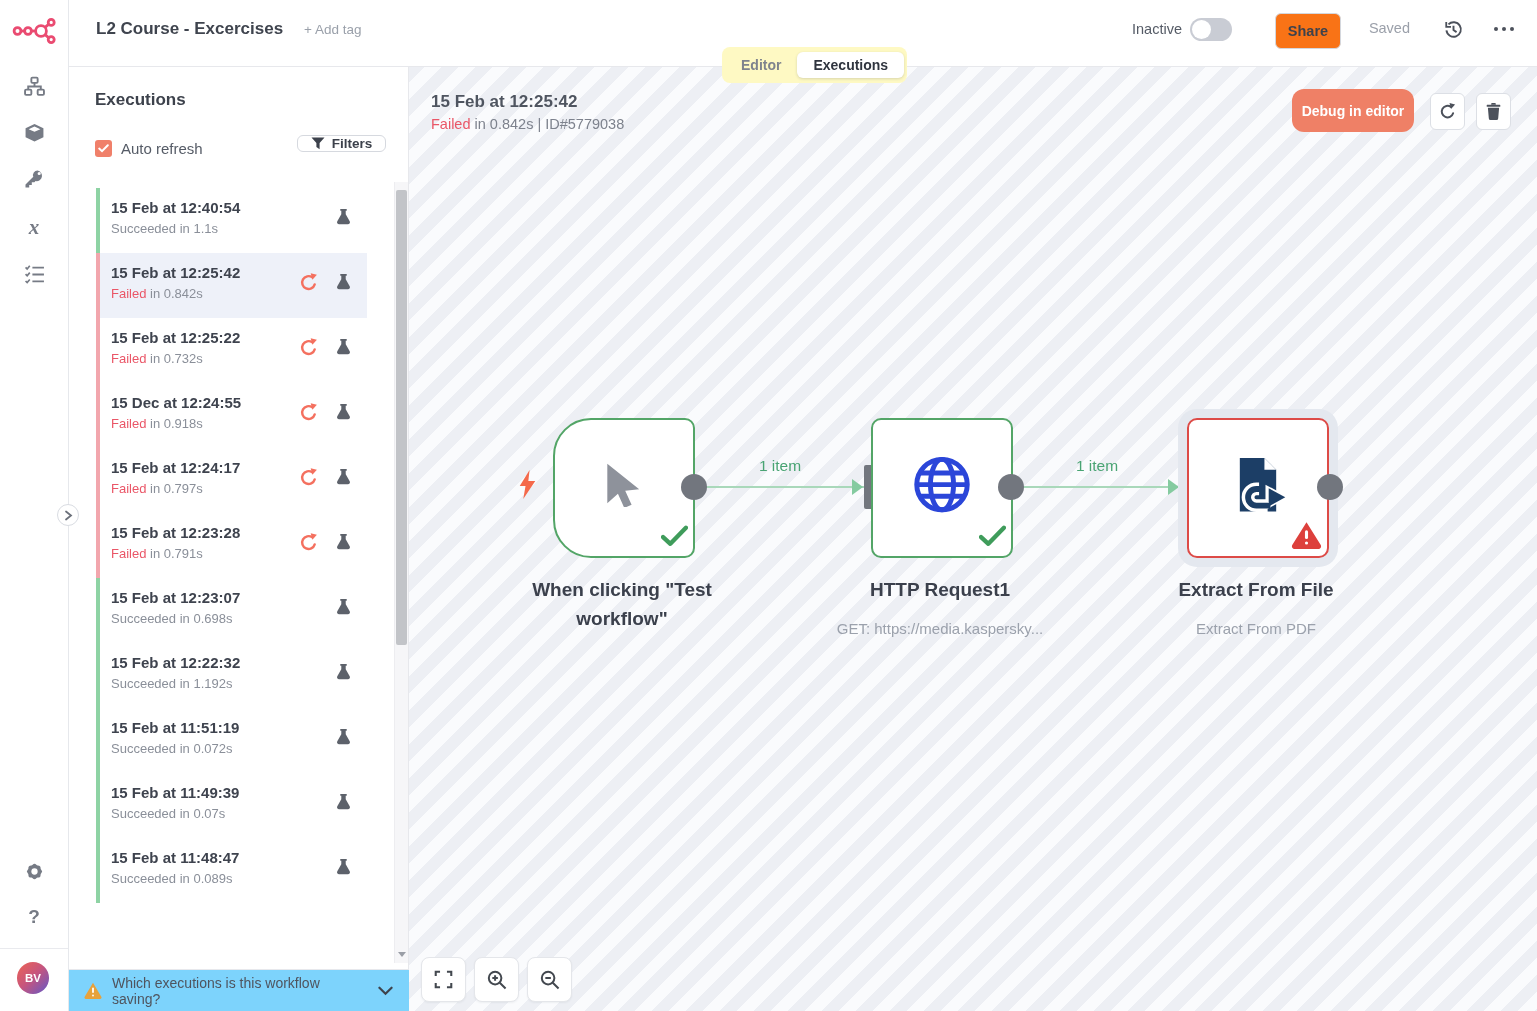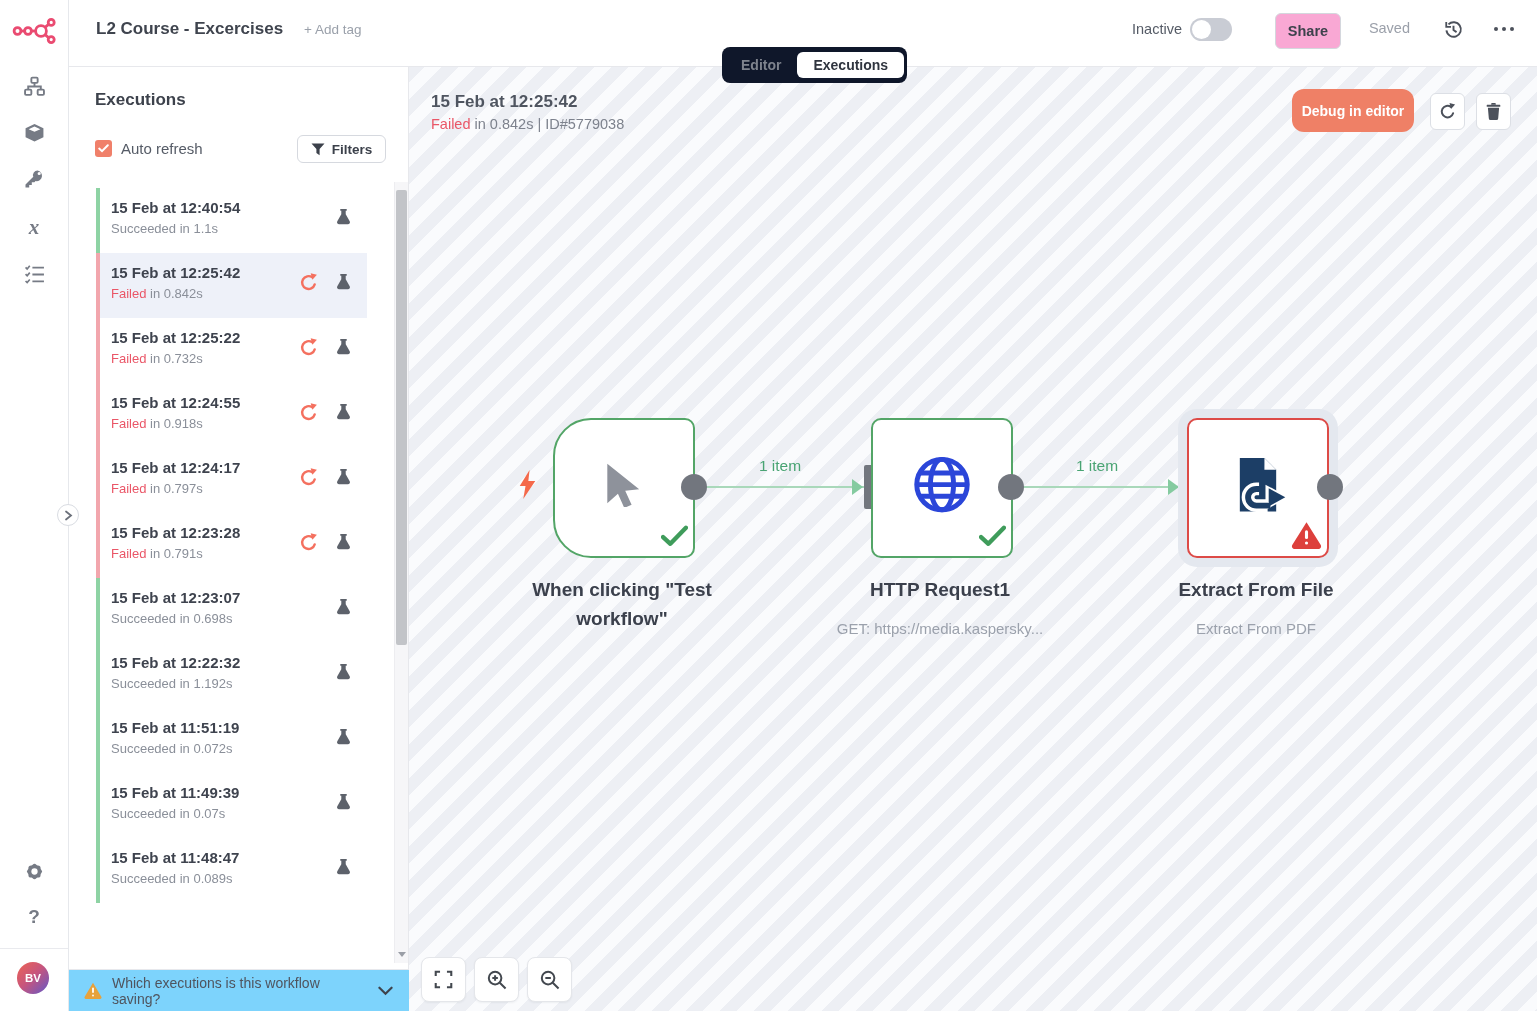--- a/index.html
+++ b/index.html
@@ -19,40 +19,40 @@
   .var-glyph{font-family:"Liberation Serif","DejaVu Serif",serif;font-style:italic;font-weight:700;font-size:21px;}
   .help-glyph{font-weight:700;font-size:19px;}
 
   
   .topbar{position:absolute;left:68px;top:0;width:1469px;height:66px;background:#fff;border-bottom:1px solid #e7e8ec;z-index:3;}
   .wf-title{position:absolute;left:28px;top:19px;font-size:17px;font-weight:600;color:#3f444e;cursor:text;}
   .add-tag{position:absolute;left:236px;top:22px;font-size:13.5px;color:#9aa0aa;cursor:pointer;}
   .inactive-label{position:absolute;right:355px;top:21px;font-size:14.5px;color:#555b66;}
   .toggle{position:absolute;right:305px;top:18px;width:42px;height:23px;border-radius:12px;background:#c9ccd4;cursor:pointer;}
   .toggle .knob{position:absolute;left:2px;top:2px;width:19px;height:19px;border-radius:50%;background:#fff;}
-  .share-btn{position:absolute;right:196px;top:13px;width:64px;height:34px;background:#f9a8d4;border:1px solid #d4d7dd;border-radius:6px;
+  .share-btn{position:absolute;right:196px;top:13px;width:64px;height:34px;background:#f97316;border:1px solid #d4d7dd;border-radius:6px;
     font-size:14.5px;font-weight:600;color:#3d424c;display:flex;align-items:center;justify-content:center;cursor:pointer;}
   .saved-label{position:absolute;right:127px;top:20px;font-size:14.5px;color:#9ba0aa;}
   .history-ic{position:absolute;right:73px;top:19px;color:#4c515b;cursor:pointer;}
   .dots-ic{position:absolute;right:23px;top:27px;display:flex;gap:4px;cursor:pointer;}
   .dots-ic i{width:4px;height:4px;border-radius:50%;background:#4c515b;}
 
   
-  .tab-pill{position:absolute;left:722px;top:47px;height:36px;background:#0f172a;border-radius:8px;
+  .tab-pill{position:absolute;left:722px;top:47px;height:36px;background:#fef9c3;border-radius:8px;
     display:flex;align-items:center;padding:3px;z-index:7;box-sizing:border-box;}
   .tab{font-size:14px;font-weight:600;color:#7e838d;padding:5px 16px;border-radius:6px;cursor:pointer;}
   .tab.active{background:#fff;color:#30353f;font-weight:700;box-shadow:0 1px 3px rgba(40,50,70,.18);}
 
   
   .exec-panel{position:absolute;left:68px;top:66px;width:341px;height:903px;background:#fff;border-right:1px solid #e7e8ec;z-index:2;box-sizing:border-box;}
   .panel-title{position:absolute;left:27px;top:24px;font-size:17px;font-weight:600;color:#3d424c;}
   .auto-row{position:absolute;left:27px;top:74px;display:flex;align-items:center;gap:9px;cursor:pointer;}
   .cb{width:17px;height:17px;border-radius:3px;background:#f0806a;display:flex;align-items:center;justify-content:center;}
   .auto-label{font-size:15px;color:#555b66;}
-  .filters-btn{position:absolute;left:229px;top:69px;width:89px;height:28px;background:#fff;border:1px solid #d6d9df;border-radius:6px;
+  .filters-btn{position:absolute;left:229px;top:69px;width:89px;height:17px;background:#fff;border:1px solid #d6d9df;border-radius:6px;
     display:flex;align-items:center;justify-content:center;gap:7px;cursor:pointer;box-sizing:border-box;}
   .filters-btn span{font-size:13.5px;font-weight:700;color:#3c414b;}
 
   .exec-list{position:absolute;left:28px;top:122px;width:271px;}
   .exec-item{position:relative;height:65px;cursor:pointer;}
   .exec-item.selected{background:#eef1f9;}
   .exec-bar{position:absolute;left:0;top:0;width:4px;height:100%;}
   .exec-item.success .exec-bar{background:#8ed3a4;}
   .exec-item.failed  .exec-bar{background:#f2a6ad;}
   .exec-time{position:absolute;left:15px;top:11px;font-size:15px;font-weight:700;color:#3e434e;}
@@ -256,21 +256,21 @@
     </span>
     <span class="flask-ic">
       <svg width="17" height="21" viewBox="0 0 20 22">
             <path d="M6.2 1h7.6v2h-1.2v4.2l4.7 8.2a2.4 2.4 0 0 1-2.1 3.6H4.8a2.4 2.4 0 0 1-2.1-3.6l4.7-8.2V3H6.2z" fill="currentColor"></path>
           </svg>
     </span>
   </div>
 
   <div class="exec-item failed">
     <div class="exec-bar"></div>
-    <div class="exec-time">15 Feb at 12:24:55</div>
+    <div class="exec-time">15 Dec at 12:24:55</div>
     <div class="exec-status"><span class="st">Failed</span><span class="dur"> in 0.918s</span></div>
     <span class="retry-ic">
       <svg width="21" height="21" viewBox="0 0 20 20">
             <path d="M15.9 11.8A6.1 6.1 0 1 1 13.6 5.1" fill="none" stroke="currentColor" stroke-width="2.3" stroke-linecap="round"></path>
             <polygon points="12.1,1.1 18,2.7 13.7,7.4" fill="currentColor"></polygon>
           </svg>
     </span>
     <span class="flask-ic">
       <svg width="17" height="21" viewBox="0 0 20 22">
             <path d="M6.2 1h7.6v2h-1.2v4.2l4.7 8.2a2.4 2.4 0 0 1-2.1 3.6H4.8a2.4 2.4 0 0 1-2.1-3.6l4.7-8.2V3H6.2z" fill="currentColor"></path>

